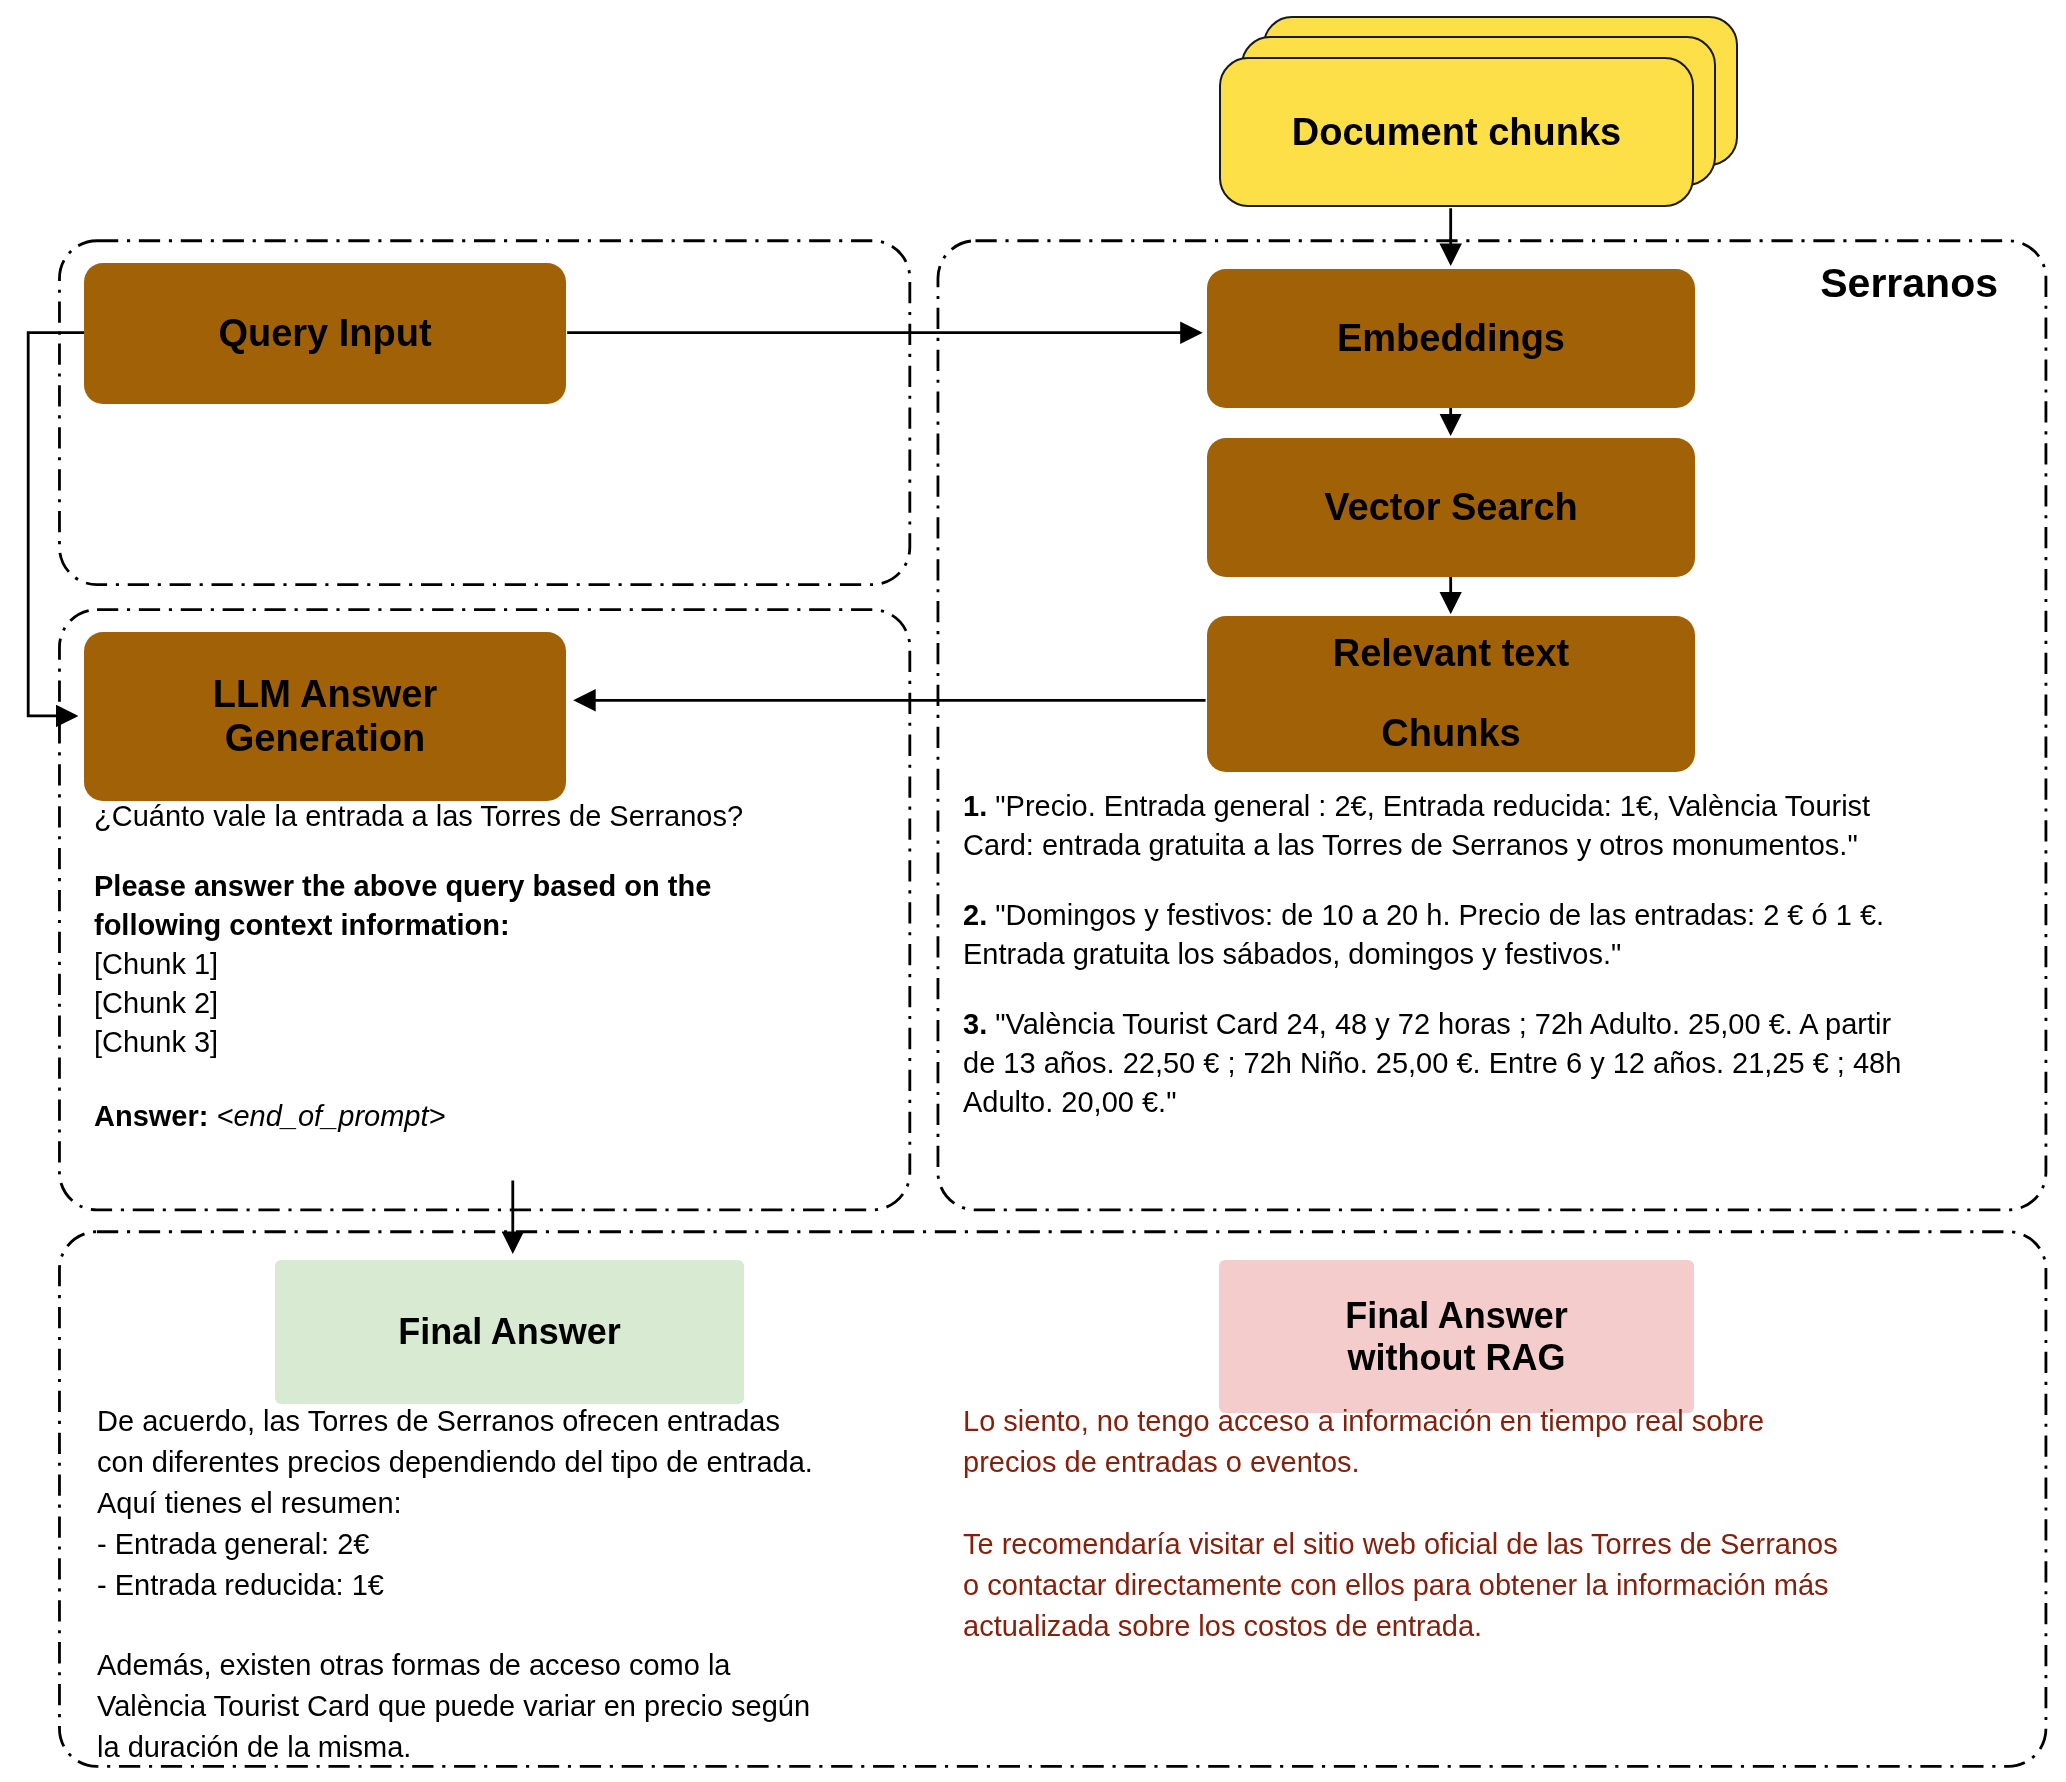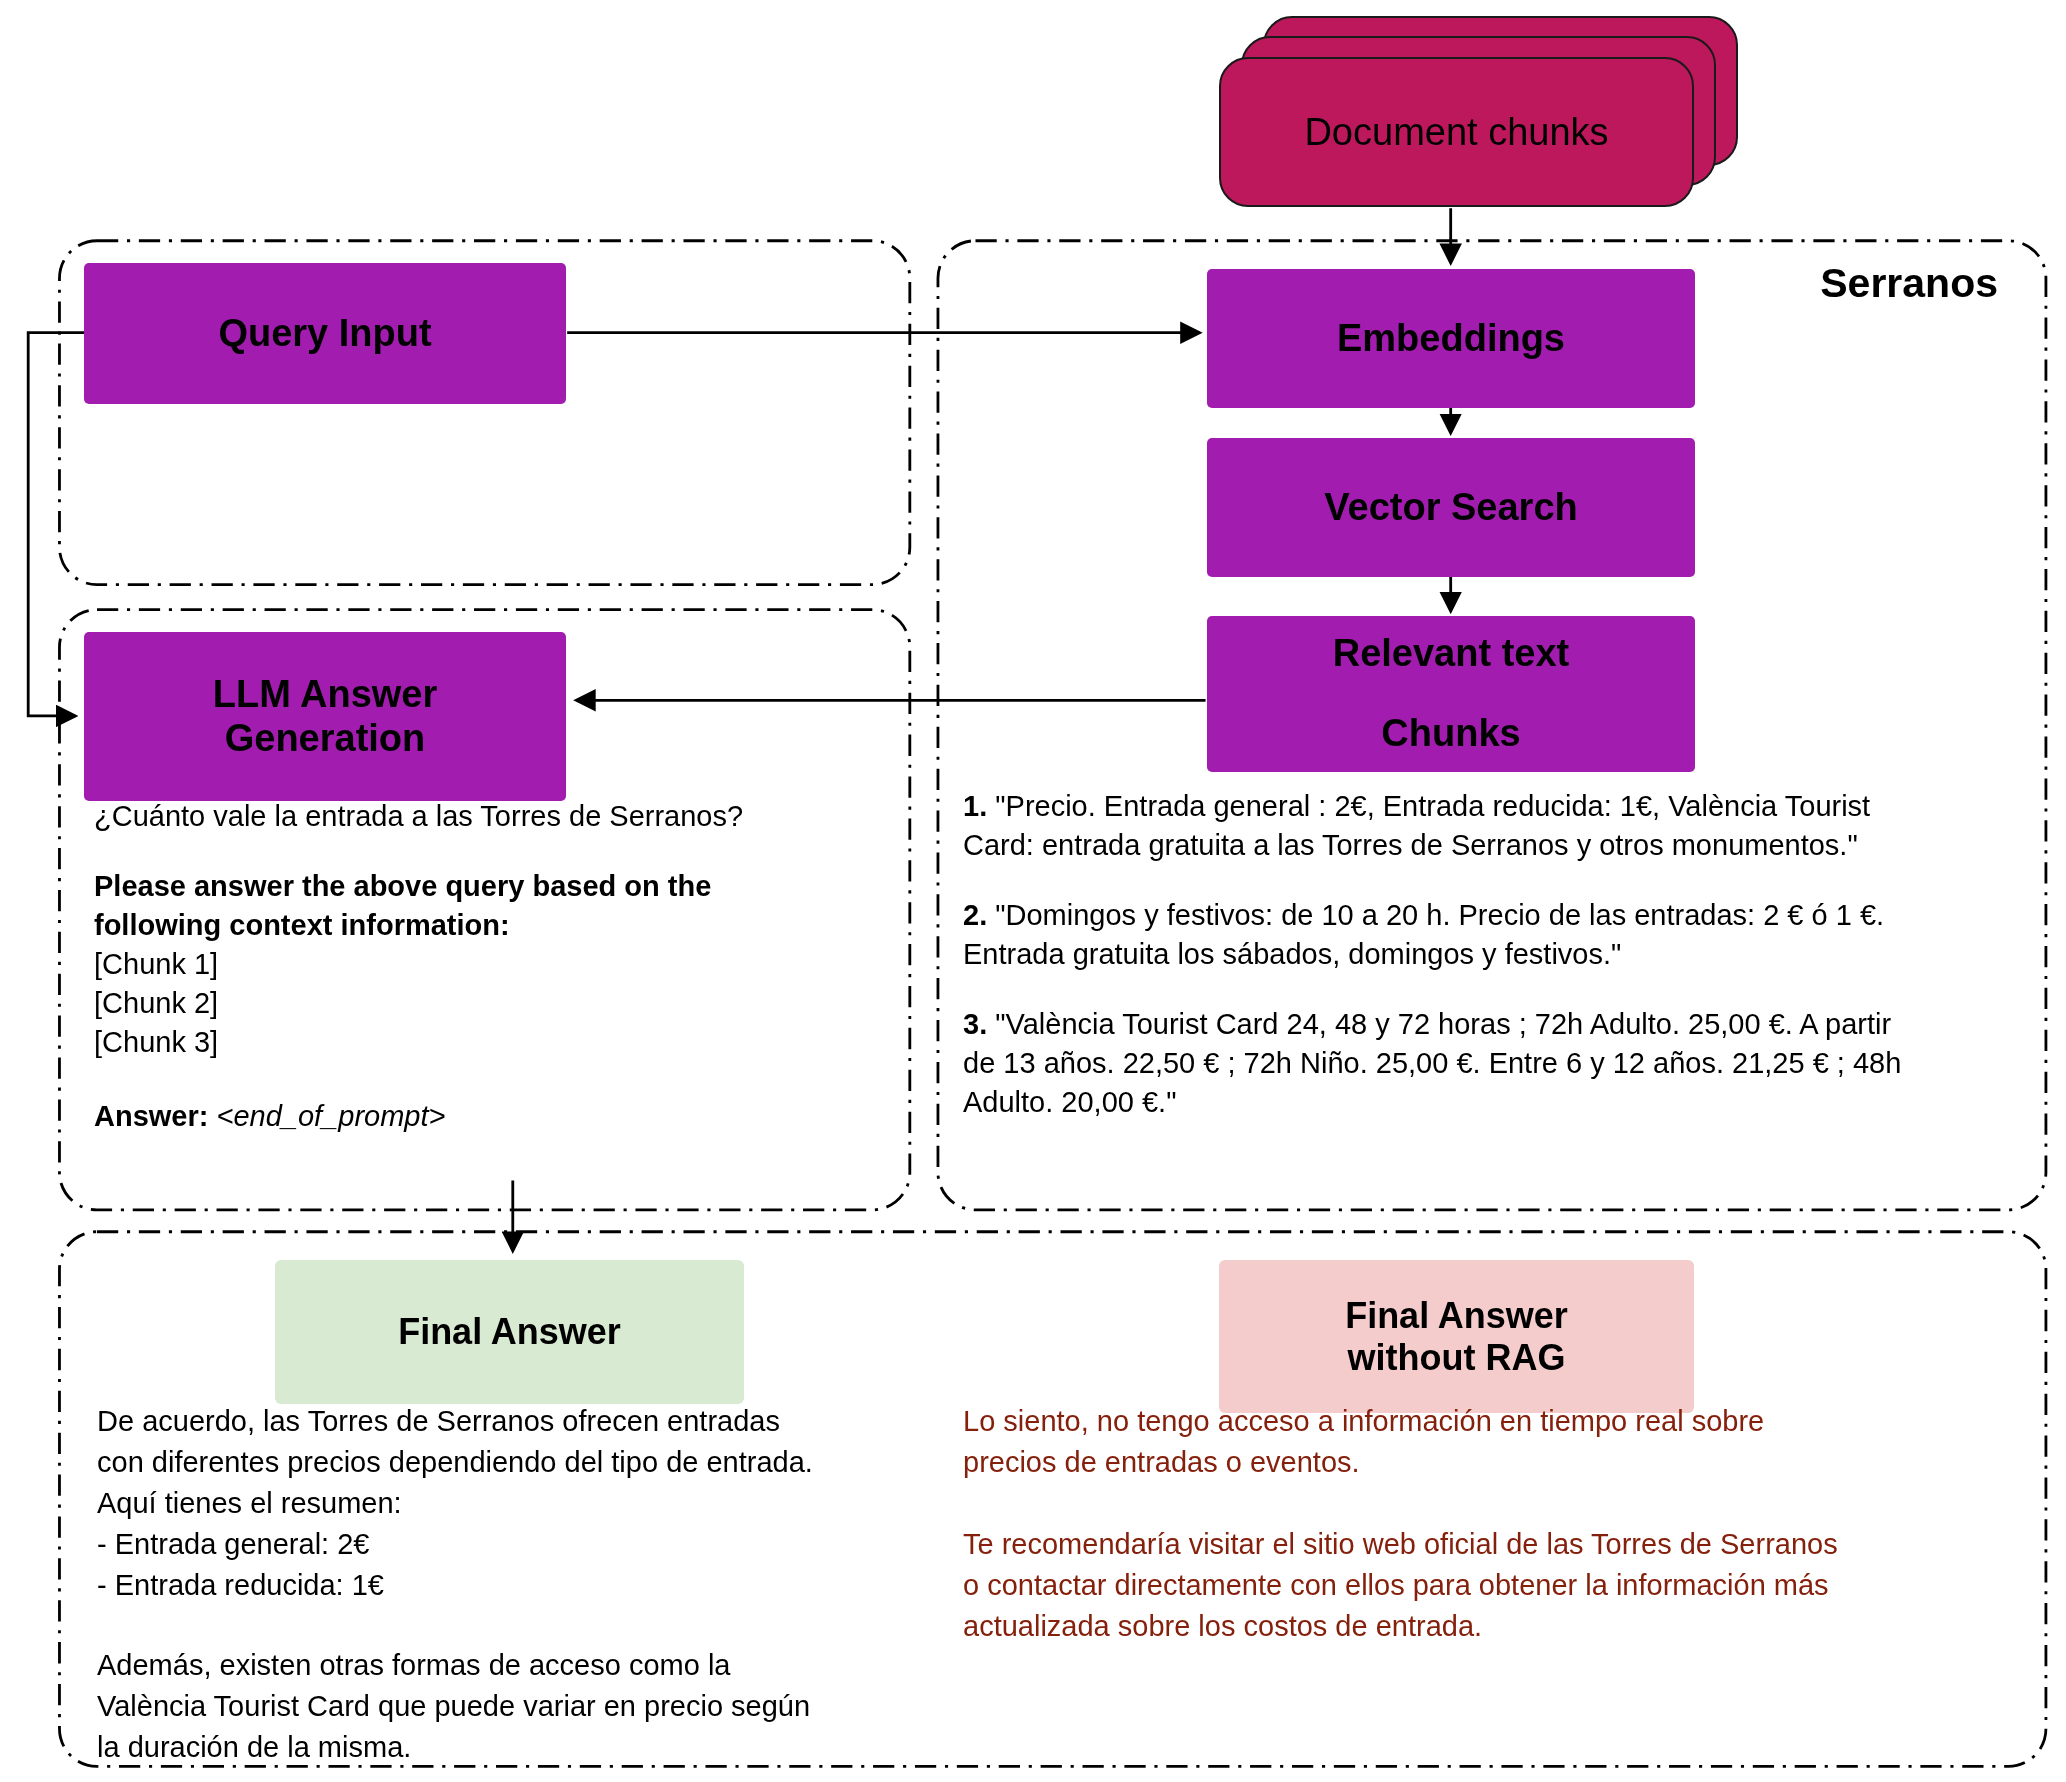--- a/index.html
+++ b/index.html
@@ -3,31 +3,31 @@
 <meta charset="utf-8">
 <style>
   html,body{margin:0;padding:0;background:#ffffff;}
   body{font-family:"Liberation Sans","DejaVu Sans",sans-serif;color:#000;}
   .stage{position:relative;width:2066px;height:1782px;background:#fff;overflow:hidden;}
   .stage svg.overlay{position:absolute;left:0;top:0;width:2066px;height:1782px;}
 
   .node{
     position:absolute;display:flex;flex-direction:column;align-items:center;justify-content:center;
     text-align:center;font-weight:bold;font-size:38px;line-height:1.15;color:#000;
-    background:#a21caf;border-radius:5px;
+    background:#a16207;border-radius:19px;
   }
   .node.big-radius{border-radius:6px;}
   .green{background:#d9ead3;}
   .pink{background:#f4cccc;}
 
   .doc-card{
-    position:absolute;width:475px;height:150px;background:#be185d;
+    position:absolute;width:475px;height:150px;background:#fde047;
     border:2.5px solid #1a1a1a;border-radius:29px;box-sizing:border-box;
     display:flex;align-items:center;justify-content:center;
-    font-weight:normal;font-size:38px;text-align:center;
+    font-weight:bold;font-size:38px;text-align:center;
   }
 
   .retrieval-label{
     position:absolute;left:1626px;top:260px;width:372px;text-align:right;
     font-weight:bold;font-size:41px;
   }
 
   .textblock{position:absolute;font-size:29px;line-height:39px;white-space:nowrap;}
   .textblock .b{font-weight:bold;}
   .textblock .i{font-style:italic;}

